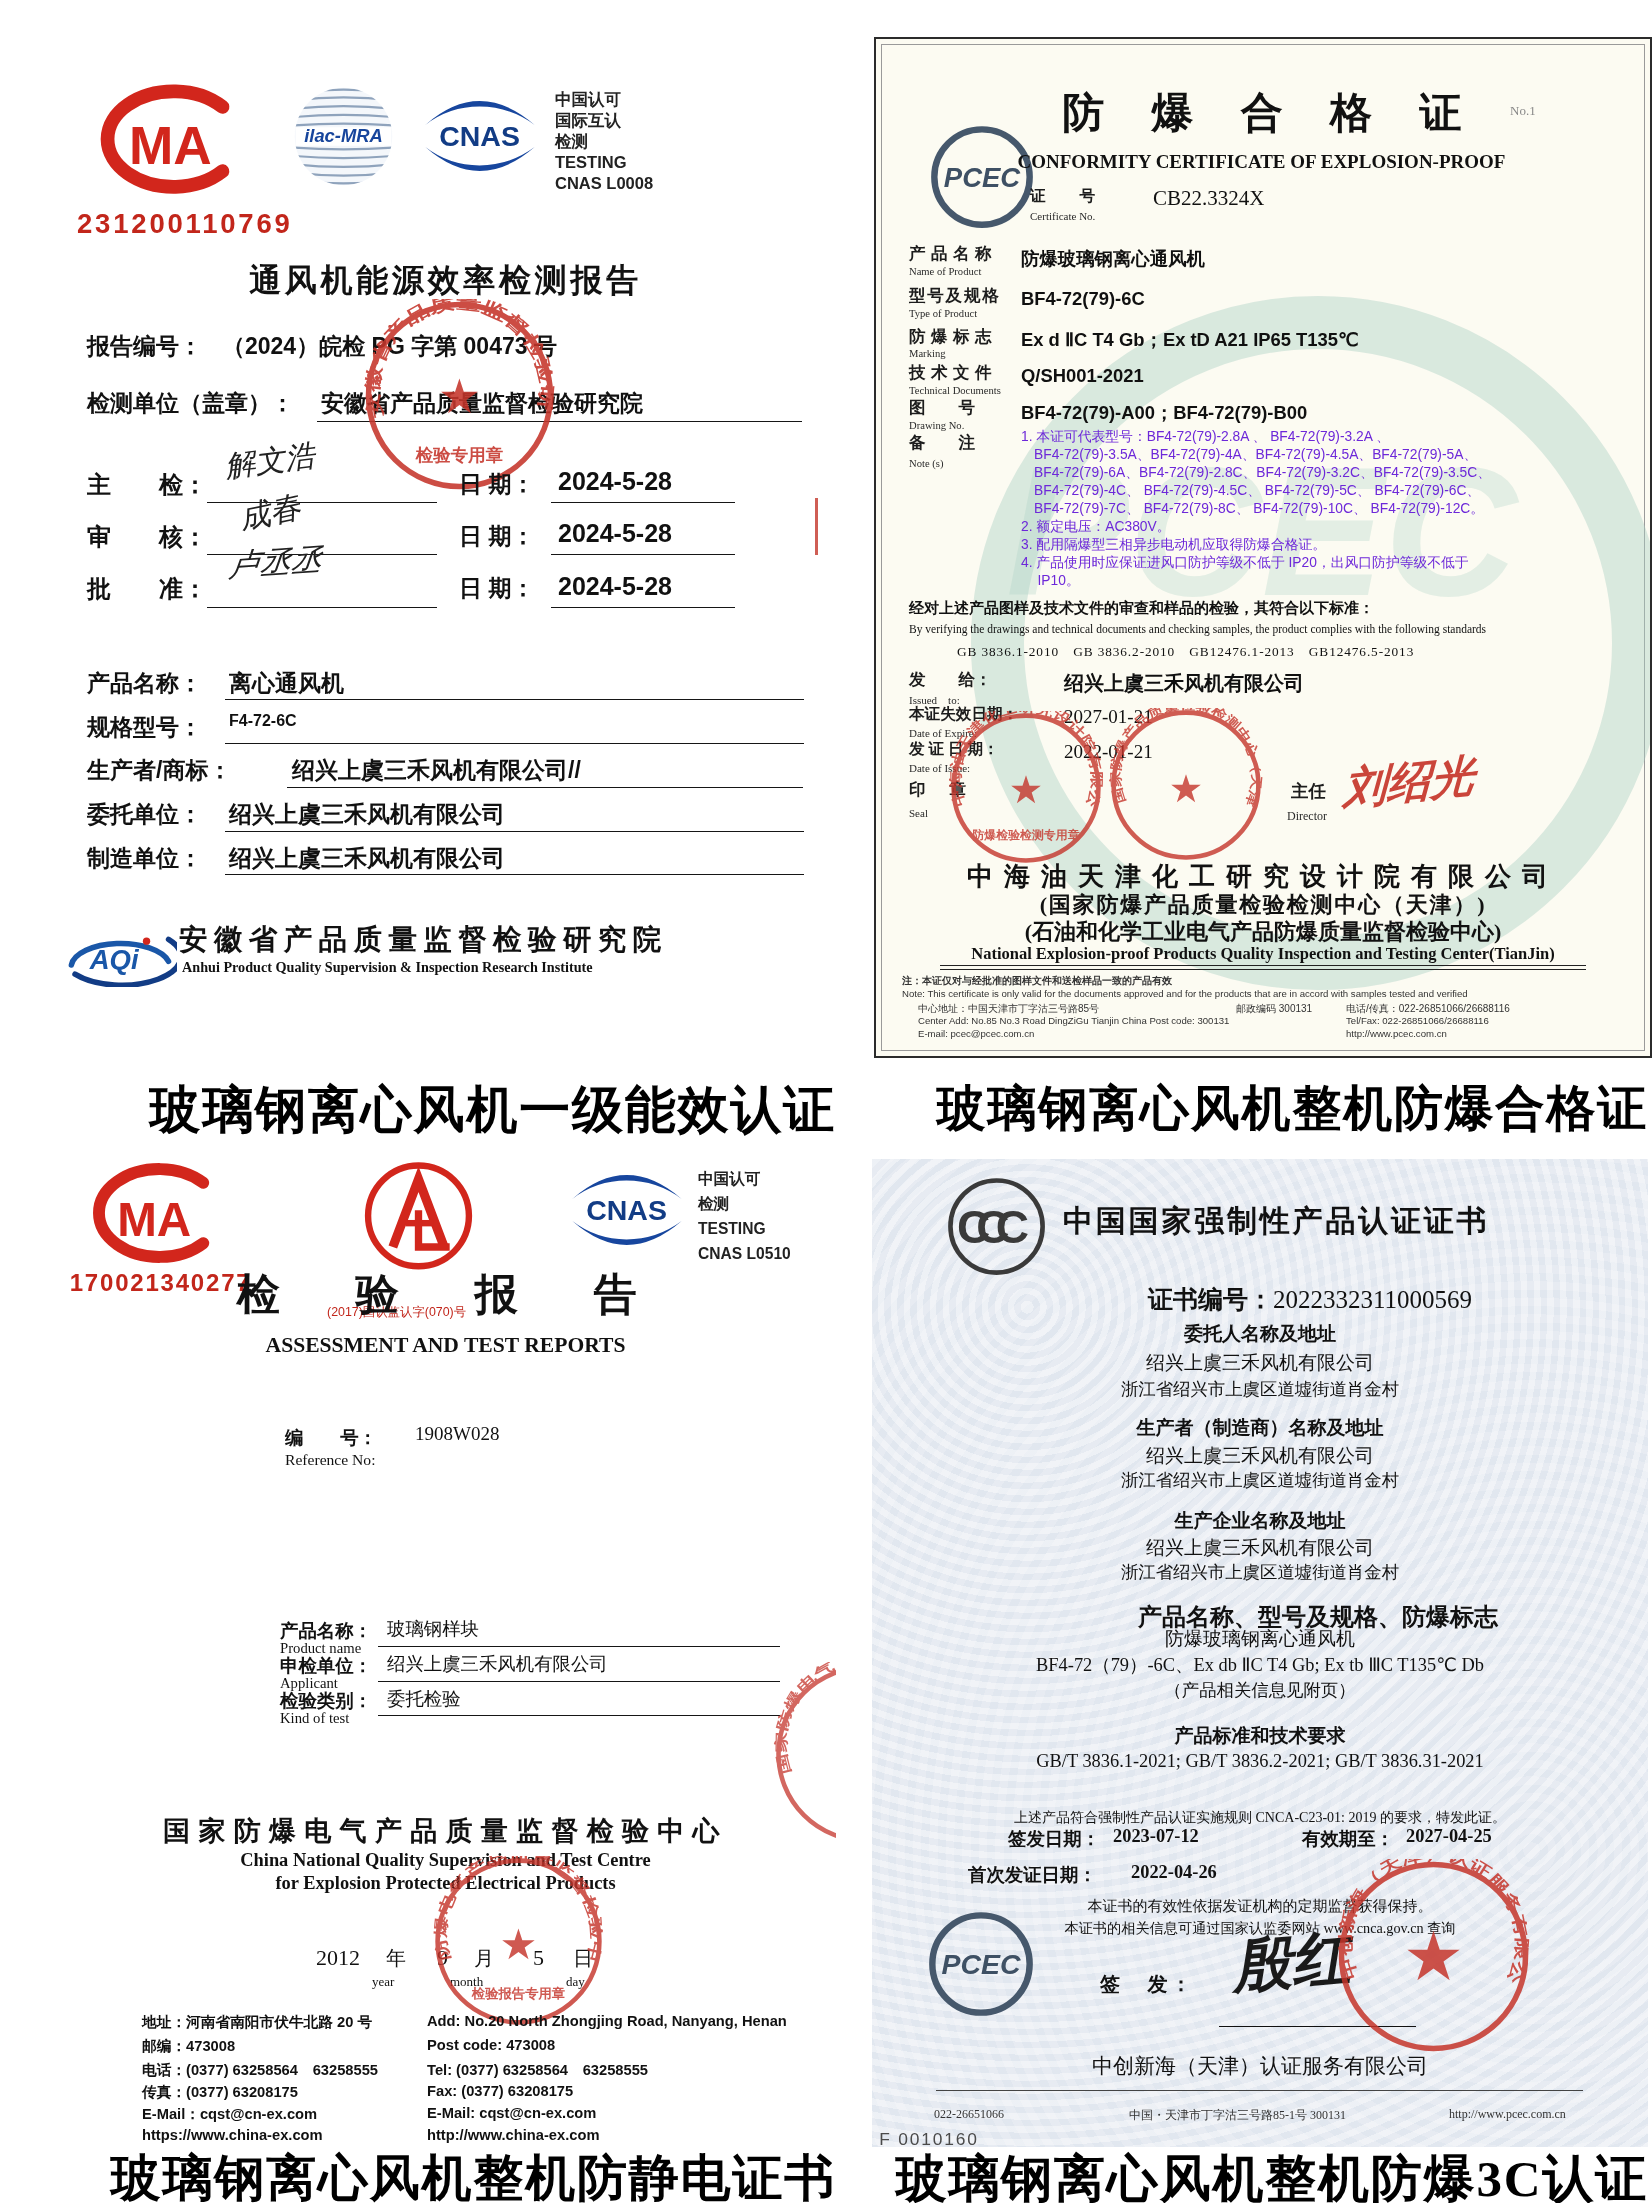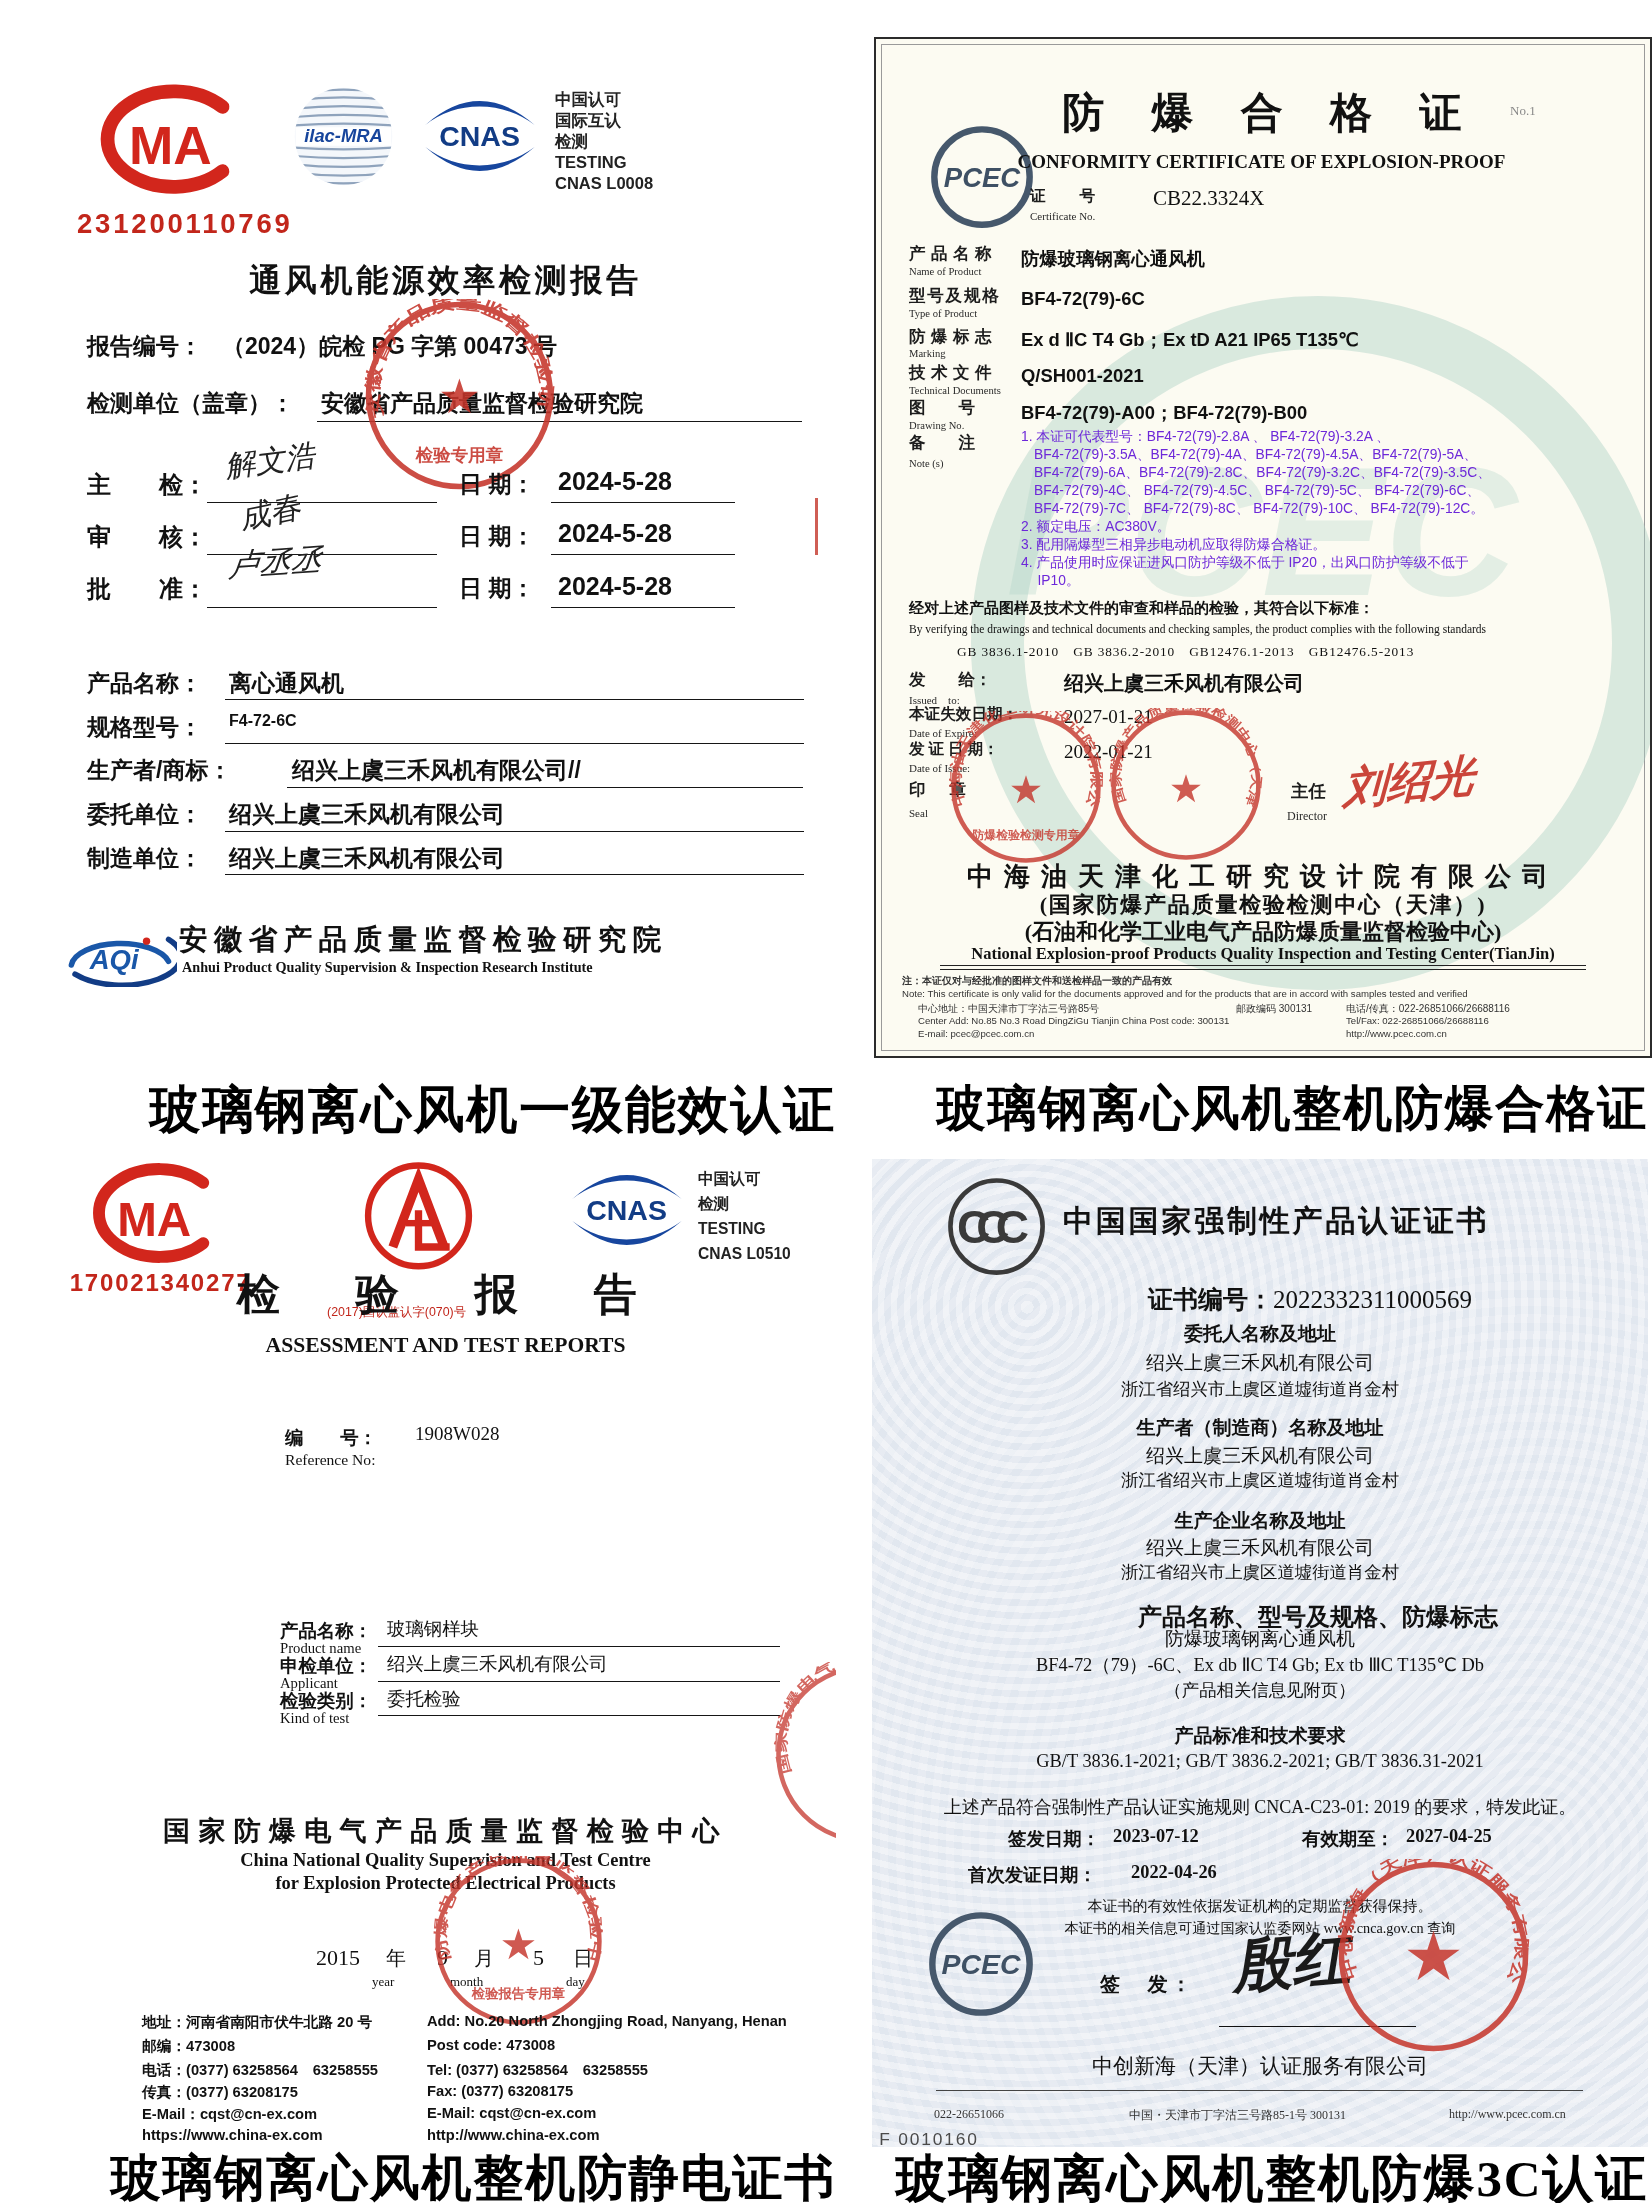--- a/index.html
+++ b/index.html
@@ -336,21 +336,21 @@
     <text font-size="15" font-weight="bold" fill="#c5352b">
       <textPath href="#sarc" textLength="360" lengthAdjust="spacingAndGlyphs">国家防爆电气产品质量监督检验中心</textPath>
     </text>
     <text x="100" y="120" text-anchor="middle" font-size="30" fill="#c5352b">★</text>
   </svg>
 
   <div class="abs c b serif" style="left:0;top:654px;width:781px;font-size:27px;letter-spacing:8.3px">国家防爆电气产品质量监督检验中心</div>
   <div class="abs c b serif" style="left:0;top:691px;width:781px;font-size:18.4px">China National Quality Supervision and Test Centre</div>
   <div class="abs c b serif" style="left:0;top:714px;width:781px;font-size:18.4px">for Explosion Protected Electrical Products</div>
 
-  <div class="abs serif" style="left:261px;top:786px;font-size:22px">2015</div>
+  <div class="abs serif" style="left:261px;top:786px;font-size:22px">2012</div>
   <div class="abs serif" style="left:331px;top:786px;font-size:20px">年</div>
   <div class="abs serif" style="left:317px;top:815px;font-size:13px">year</div>
   <div class="abs serif" style="left:382px;top:786px;font-size:22px">9</div>
   <div class="abs serif" style="left:419px;top:786px;font-size:20px">月</div>
   <div class="abs serif" style="left:395px;top:815px;font-size:13px">month</div>
   <div class="abs serif" style="left:478px;top:786px;font-size:22px">5</div>
   <div class="abs serif" style="left:518px;top:786px;font-size:20px">日</div>
   <div class="abs serif" style="left:511px;top:815px;font-size:13px">day</div>
 
   <svg class="abs" style="left:378px;top:697px;opacity:.82" width="171" height="171" viewBox="0 0 186 186">
@@ -406,21 +406,21 @@
   <div class="abs c serif" style="left:0;top:401px;width:776px;font-size:17.4px">浙江省绍兴市上虞区道墟街道肖金村</div>
 
   <div class="abs c b serif" style="left:0;top:442px;width:892px;font-size:24px">产品名称、型号及规格、防爆标志</div>
   <div class="abs c serif" style="left:0;top:467px;width:776px;font-size:19px">防爆玻璃钢离心通风机</div>
   <div class="abs c serif" style="left:0;top:493px;width:776px;font-size:18.4px">BF4-72（79）-6C、Ex db ⅡC T4 Gb; Ex tb ⅢC T135℃ Db</div>
   <div class="abs c serif" style="left:0;top:519px;width:776px;font-size:17.4px">（产品相关信息见附页）</div>
 
   <div class="abs c b serif" style="left:0;top:564px;width:776px;font-size:19px">产品标准和技术要求</div>
   <div class="abs c serif" style="left:0;top:592px;width:776px;font-size:18.4px">GB/T 3836.1-2021; GB/T 3836.2-2021; GB/T 3836.31-2021</div>
 
-  <div class="abs c serif" style="left:0;top:636px;width:776px;font-size:18px">上述产品符合强制性产品认证实施规则 CNCA-C23-01: 2019 的要求，特发此证。</div>
+  <div class="abs c serif" style="left:0;top:650px;width:776px;font-size:14px">上述产品符合强制性产品认证实施规则 CNCA-C23-01: 2019 的要求，特发此证。</div>
 
   <div class="abs b serif" style="left:136px;top:667px;font-size:18.4px">签发日期：</div>
   <div class="abs b serif" style="left:241px;top:667px;font-size:18.4px">2023-07-12</div>
   <div class="abs b serif" style="left:430px;top:667px;font-size:18.4px">有效期至：</div>
   <div class="abs b serif" style="left:534px;top:667px;font-size:18.4px">2027-04-25</div>
   <div class="abs b serif" style="left:96px;top:703px;font-size:18.4px">首次发证日期：</div>
   <div class="abs b serif" style="left:259px;top:703px;font-size:18.4px">2022-04-26</div>
 
   <div class="abs c serif" style="left:0;top:738px;width:776px;font-size:15px">本证书的有效性依据发证机构的定期监督获得保持。</div>
   <div class="abs c serif" style="left:0;top:760px;width:776px;font-size:14.2px">本证书的相关信息可通过国家认监委网站 www.cnca.gov.cn 查询</div>

